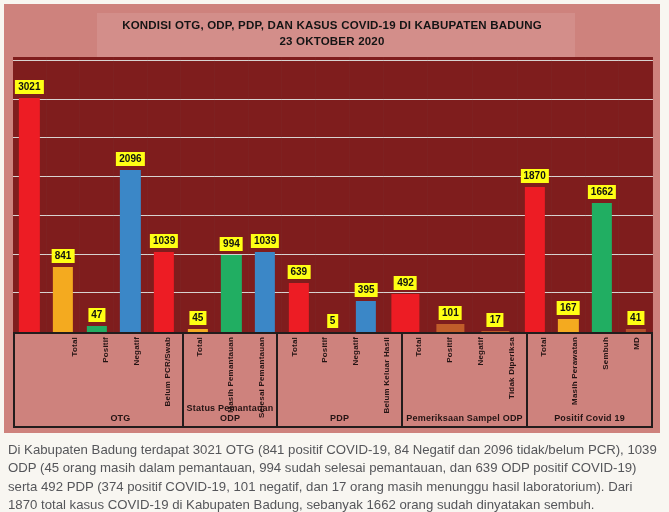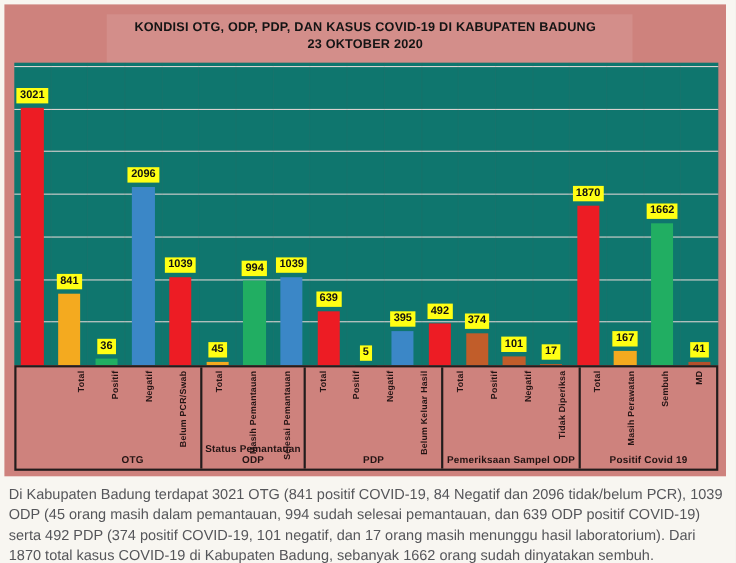--- a/index.html
+++ b/index.html
@@ -1,21 +1,21 @@
 <!DOCTYPE html>
 <html><head>
 <meta charset="utf-8">
 <style>
   html,body{margin:0;padding:0;}
   body{font-family:"Liberation Sans", sans-serif; background:#e9e7e1;}
   .frame{position:relative;width:669px;height:512px;background:#f8f6f1;overflow:hidden;}
   .card{position:absolute;left:4px;top:4px;width:656px;height:429px;background:#ce827d;}
   .title-band{position:absolute;left:93px;top:9px;width:478px;height:44px;background:rgba(255,255,255,0.10);}
   .chart-title{position:relative;text-align:center;padding-top:13px;font-size:11.5px;font-weight:700;color:#141414;line-height:16px;letter-spacing:0.2px;}
-  .plot-area{position:absolute;left:9px;top:53px;width:640px;height:275px;background:#0f766e;}
+  .plot-area{position:absolute;left:9px;top:53px;width:640px;height:275px;background:#7f1d1d;}
   .gridlines{position:absolute;left:0;top:0;right:0;bottom:0;}
   .gridline{position:absolute;left:0;right:0;height:1px;background:#d8d2d0;}
   .bars-row{position:absolute;left:0;top:0;right:0;bottom:0;display:flex;}
   .plot-group{display:flex;flex:1 1 0;}
   .cat-cell{position:relative;flex:1 1 0;border-right:1px solid rgba(110,90,90,0.08);}
   .bar{position:absolute;bottom:0;left:50%;transform:translateX(-50%);width:62%;}
   .val-label{position:absolute;left:50%;transform:translateX(-50%);background:#ffff14;color:#111;font-size:10px;font-weight:700;padding:1px 3px;white-space:nowrap;z-index:3;line-height:12px;}
   .axis-area{position:absolute;left:9px;top:328px;width:640px;height:96px;box-sizing:border-box;border:2px solid #221c1c;display:flex;}
   .axis-group{display:flex;flex:1 1 0;flex-direction:column;box-sizing:border-box;}
   .axis-group.sep{border-left:2px solid #221c1c;}
@@ -50,21 +50,21 @@
             <div class="cat-cell">
               <div class="bar" style="height: 85.0986%; background: rgb(237, 28, 36);"></div>
               <div class="val-label" style="bottom: calc(85.0986% + 4px);">3021</div>
             </div>
             <div class="cat-cell">
               <div class="bar" style="height: 23.6901%; background: rgb(244, 170, 31);"></div>
               <div class="val-label" style="bottom: calc(23.6901% + 4px);">841</div>
             </div>
             <div class="cat-cell">
               <div class="bar" style="height: 2.3662%; background: rgb(33, 174, 98);"></div>
-              <div class="val-label" style="bottom: calc(2.3662% + 4px);">36</div>
+              <div class="val-label" style="bottom: calc(2.3662% + 4px);">47</div>
             </div>
             <div class="cat-cell">
               <div class="bar" style="height: 59.0423%; background: rgb(59, 135, 199);"></div>
               <div class="val-label" style="bottom: calc(59.0423% + 4px);">2096</div>
             </div>
           </div>
           <div class="plot-group" style="flex-grow: 3;">
             <div class="cat-cell">
               <div class="bar" style="height: 29.2676%; background: rgb(237, 28, 36);"></div>
               <div class="val-label" style="bottom: calc(29.2676% + 4px);">1039</div>
@@ -93,24 +93,20 @@
             </div>
             <div class="cat-cell">
               <div class="bar" style="height: 11.1268%; background: rgb(59, 135, 199);"></div>
               <div class="val-label" style="bottom: calc(11.1268% + 4px);">395</div>
             </div>
           </div>
           <div class="plot-group" style="flex-grow: 4;">
             <div class="cat-cell">
               <div class="bar" style="height: 13.8592%; background: rgb(237, 28, 36);"></div>
               <div class="val-label" style="bottom: calc(13.8592% + 4px);">492</div>
-            </div>
-            <div class="cat-cell">
-              <div class="bar" style="height: 10.5352%; background: rgb(193, 93, 42);"></div>
-              <div class="val-label" style="bottom: calc(10.5352% + 4px);">374</div>
             </div>
             <div class="cat-cell">
               <div class="bar" style="height: 2.84507%; background: rgb(193, 93, 42);"></div>
               <div class="val-label" style="bottom: calc(2.84507% + 4px); margin-top: 44px;">101</div>
             </div>
             <div class="cat-cell">
               <div class="bar" style="height: 0.478873%; background: rgb(193, 93, 42);"></div>
               <div class="val-label" style="bottom: calc(0.478873% + 4px);">17</div>
             </div>
           </div>

